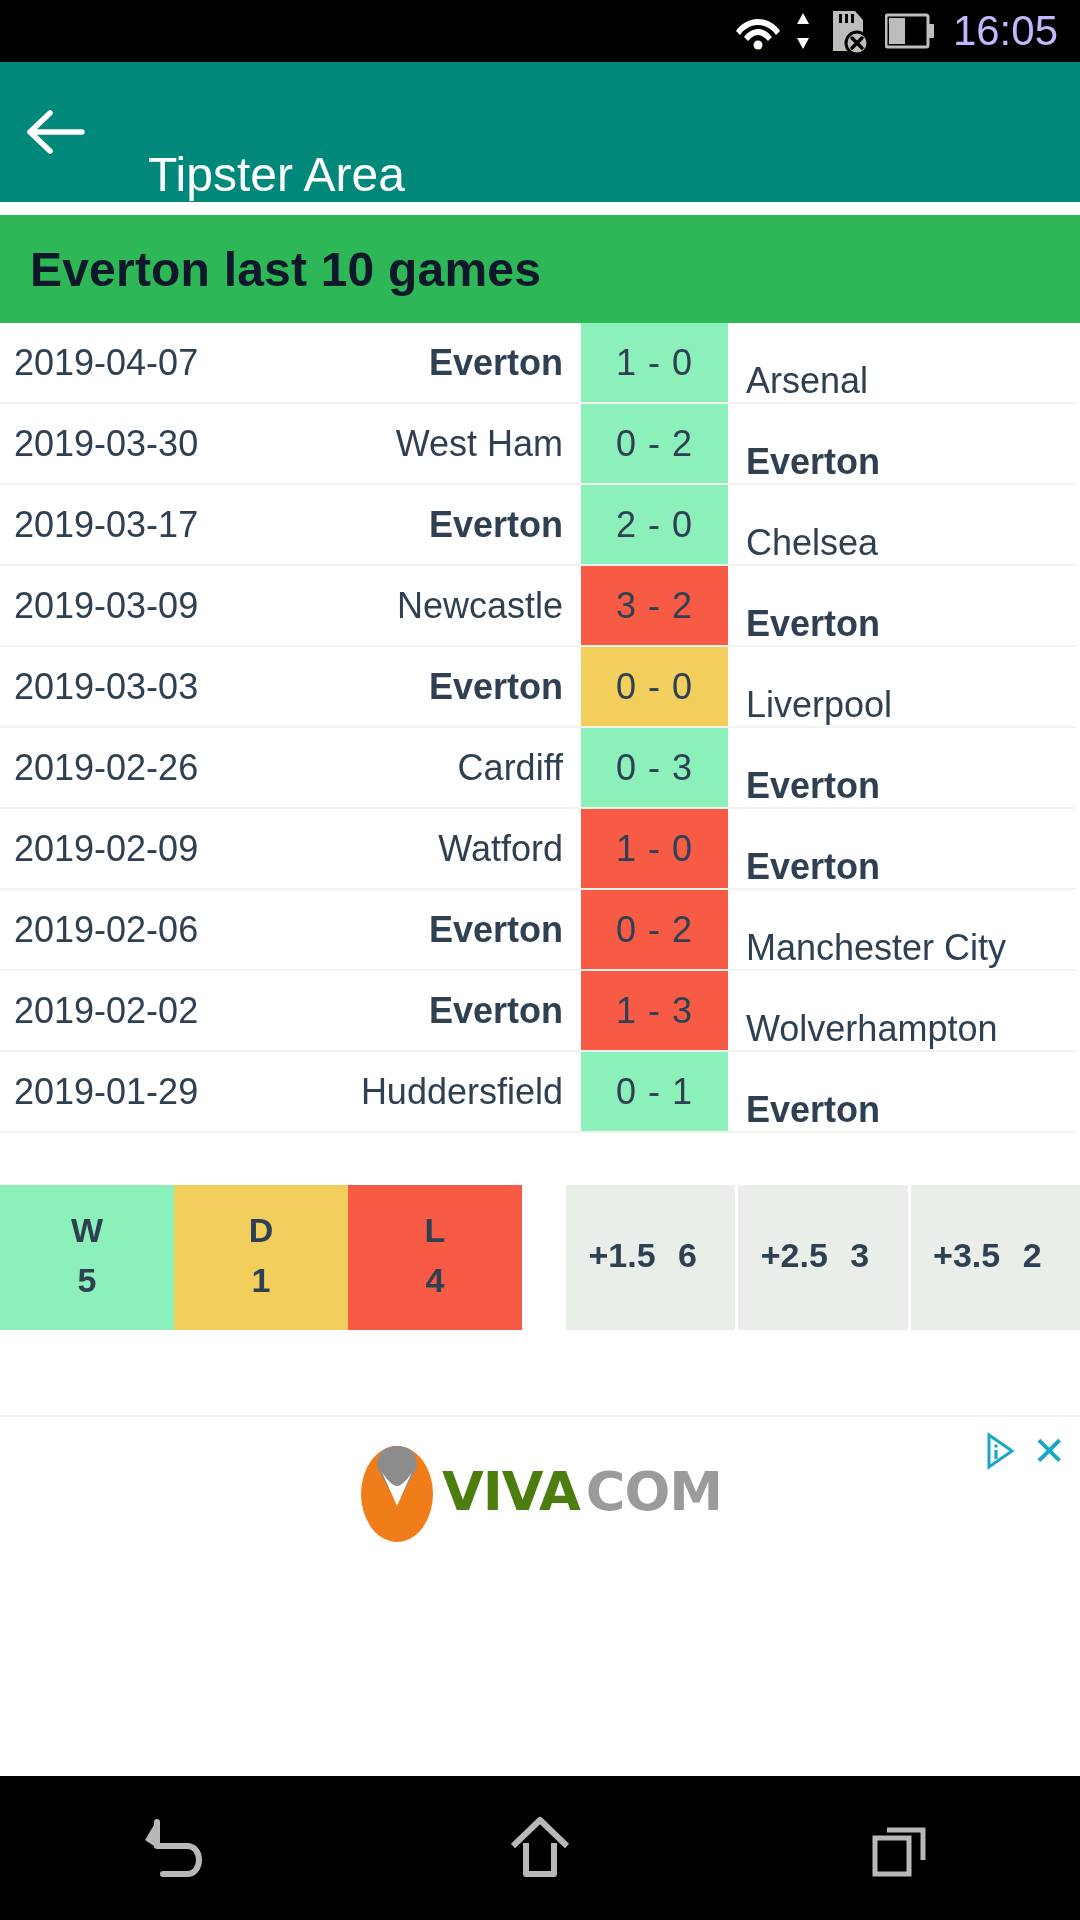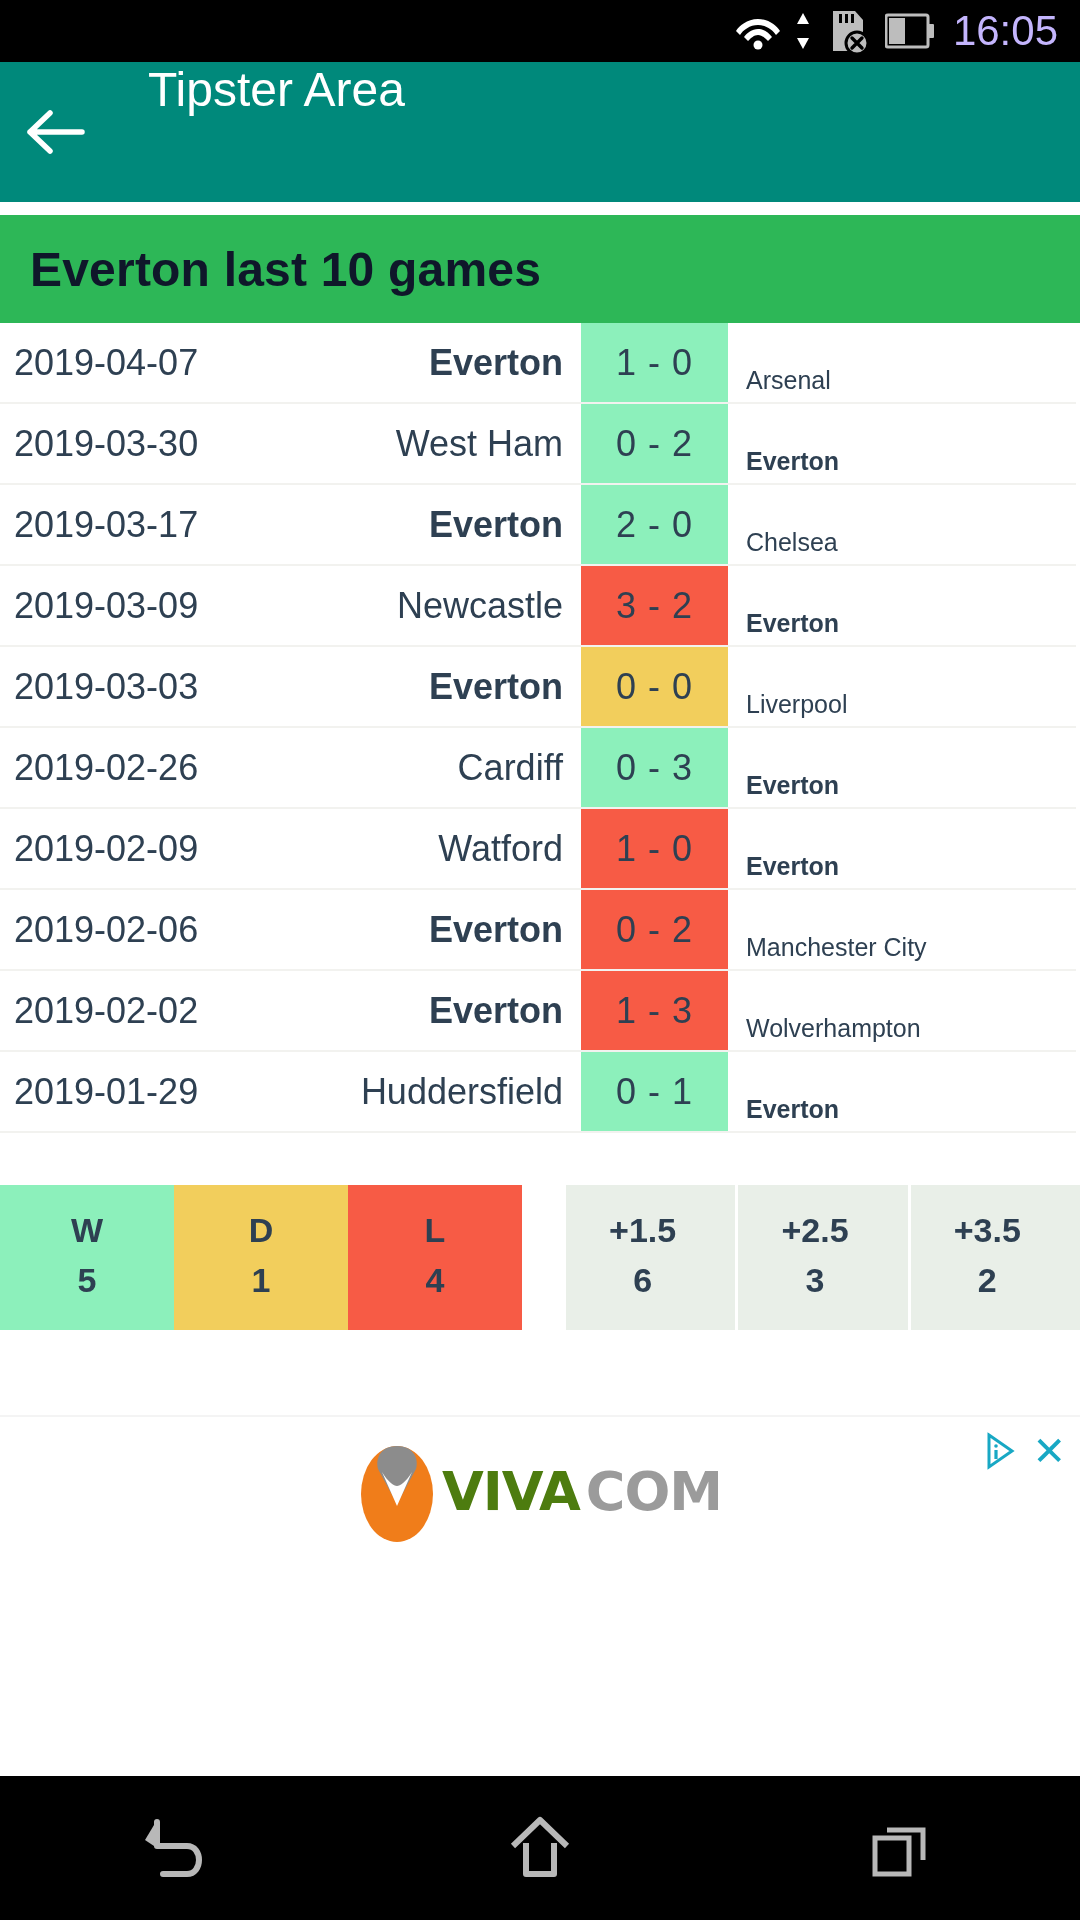--- a/index.html
+++ b/index.html
@@ -24,21 +24,21 @@
     color: #c4b5fd; font-size: 42px; font-weight: 400;
     letter-spacing: 0px; margin-left: 18px; line-height: 1;
   }
   .sb-ico { display: block; }
 
   
   .appbar {
     position: absolute; top: 62px; left: 0;
     width: 1080px; height: 140px;
     background: #00897B;
-    display: flex; align-items: flex-start;
+    display: flex; align-items: flex-end;
   }
   .back-btn {
     width: 110px; height: 140px;
     display: flex; align-items: center; justify-content: center;
     cursor: pointer;
   }
   .appbar-title {
     color: #ffffff; font-size: 48px; font-weight: 400;
     margin-left: 38px; white-space: nowrap;
   }
@@ -81,21 +81,21 @@
   }
   .c-score {
     width: 147px; min-width: 147px;
     display: flex; align-items: center; justify-content: center;
     font-size: 36px; font-weight: normal; color: #2e4052;
     white-space: nowrap; letter-spacing: 1px;
   }
   .c-away {
     width: 348px; display: flex; align-items: center;
     padding-left: 18px;
-    font-size: 25px; color: #2e4052; white-space: nowrap; margin-top: 36px;
+    font-size: 36px; color: #2e4052; white-space: nowrap; margin-top: 36px;
   }
   .bold { font-weight: bold; }
   .res-W { background: #8CF0BB; }
   .res-D { background: #F2CE5C; }
   .res-L { background: #F75B45; }
 
   
   .summary-zone {
     position: relative; width: 1080px; height: 200px; background: #ffffff;
   }
@@ -115,21 +115,21 @@
   .wdl-D { background: #F2CE5C; }
   .wdl-L { background: #F75B45; }
 
   .over-block {
     position: absolute; left: 566px; top: 52px;
     width: 514px; height: 145px;
     display: flex; gap: 3px;
   }
   .over-cell {
     flex: 1; background: #E9EFE8;
-    display: flex; flex-direction: column;
+    display: flex; 
     align-items: center; justify-content: space-evenly;
     padding: 14px 16px 18px 0;
   }
   .over-cell .k { font-size: 34px; font-weight: bold; color: #2e4052; }
   .over-cell .v { font-size: 34px; font-weight: bold; color: #2e4052; }
 
   
   .ad-spacer { height: 82px; background: #ffffff; }
   .ad-banner {
     position: relative; width: 1080px; height: 150px;

